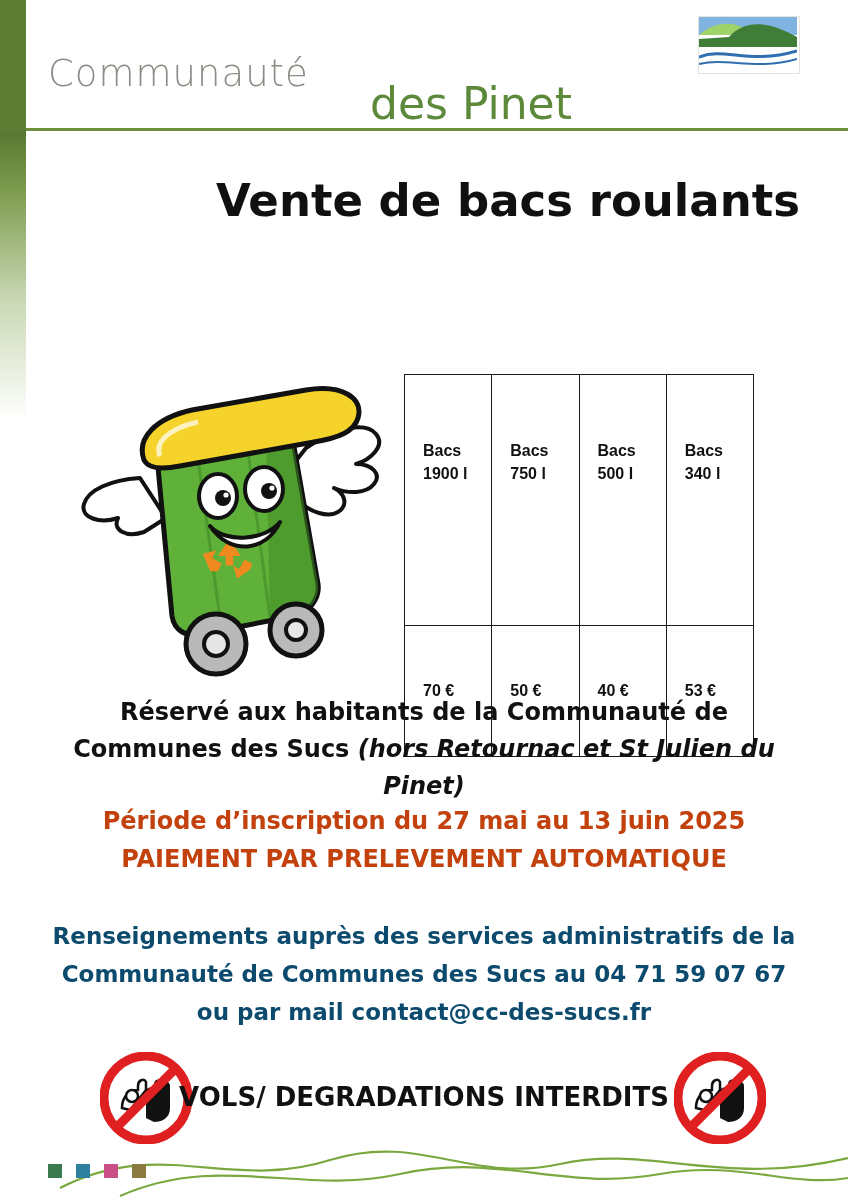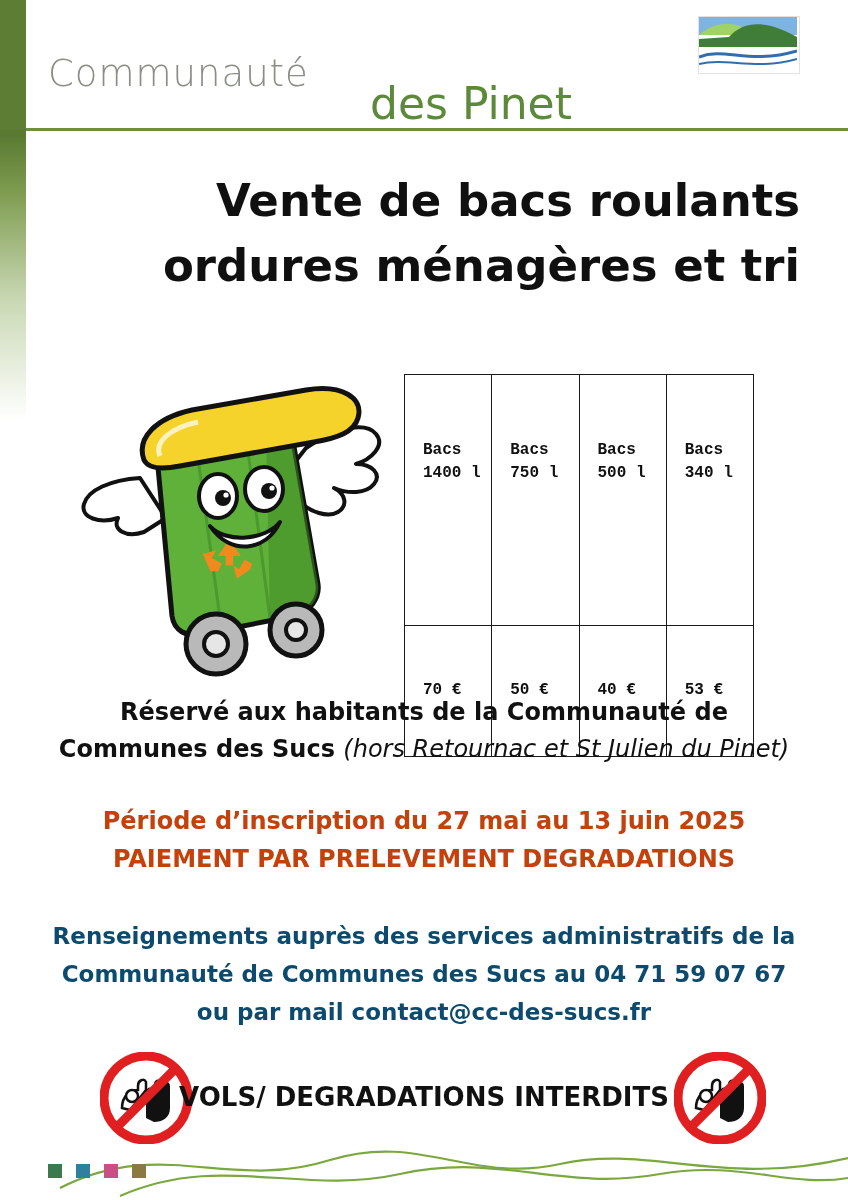--- a/index.html
+++ b/index.html
@@ -134,21 +134,21 @@
     table-layout: fixed;
   }
   .price-table td {
     border: 1.5px solid #1a1a1a;
     height: 88px;
     vertical-align: middle;
     padding: 6px 0 6px 18px;
     font-size: 16px;
     font-weight: bold;
     color: #111111;
-    font-family: Liberation Mono, monospace;
+    font-family: Liberation Sans, sans-serif;
     line-height: 1.45;
   }
   .price-table tr.row-head td { height: 180px; vertical-align: top; padding-top: 64px; }
   .price-table tr.row-price td { height: 118px; }
 
   
   .para {
     position: absolute;
     width: 760px;
     left: 44px;
@@ -157,21 +157,21 @@
   }
   .reserve {
     top: 694px;
     font-size: 24px;
     font-weight: bold;
     color: #111111;
     line-height: 1.55;
   }
   .reserve .ital {
     font-style: italic;
-    font-weight: normal;
+    font-weight: bold;
   }
   .period {
     top: 802px;
     font-size: 24px;
     font-weight: bold;
     color: #c2410c;
     line-height: 1.6;
   }
   .period .line2 {
     font-weight: bold;
@@ -255,21 +255,20 @@
       <path d="M0 40 C26 30, 50 48, 98 34" stroke="#2f6fb0" stroke-width="3" fill="none"></path>
       <path d="M0 47 C28 40, 56 54, 98 42" stroke="#2f6fb0" stroke-width="2" fill="none"></path>
     </svg>
   </div>
 
   <div class="header-rule"></div>
 </div>
 
 <div class="title">
   <div>Vente de bacs roulants</div>
-  <div>ordures ménagères et tri</div>
 </div>
 
 <div class="mascot">
   <svg width="330" height="312" viewBox="0 0 330 312" xmlns="http://www.w3.org/2000/svg">
 
     <path d="M70 110 C40 112, 18 122, 14 136 C10 150, 30 156, 48 150 C42 162, 56 170, 74 164 L96 150 Z" fill="#ffffff" stroke="#111111" stroke-width="4" stroke-linejoin="round"></path>
 
     <path d="M236 80 C268 58, 296 54, 306 66 C316 78, 300 92, 286 96
              C302 96, 312 106, 304 116 C296 126, 278 126, 264 120
              C276 126, 278 138, 268 144 C258 150, 240 144, 230 134 L214 108 Z" fill="#ffffff" stroke="#111111" stroke-width="4" stroke-linejoin="round"></path>
@@ -304,21 +303,21 @@
     <ellipse cx="226" cy="262" rx="26" ry="26" fill="#b9b9b9" stroke="#111111" stroke-width="5"></ellipse>
     <ellipse cx="226" cy="262" rx="10" ry="10" fill="#e6e6e6" stroke="#111111" stroke-width="4"></ellipse>
   </svg>
 </div>
 
 <table class="price-table">
   <tbody>
       <tr class="row-head">
     <td>
       <span>Bacs</span><br>
-      <span>1400 l</span>
+      <span>1900 l</span>
     </td>
     <td>
       <span>Bacs</span><br>
       <span>750 l</span>
     </td>
     <td>
       <span>Bacs</span><br>
       <span>500 l</span>
     </td>
     <td>
@@ -334,21 +333,21 @@
   </tr>
 </tbody>
   </table>
 
 <div class="para reserve">
   <span>Réservé aux habitants de la Communauté de Communes des Sucs </span><span class="ital">(hors Retournac et St Julien du Pinet)</span>
 </div>
 
 <div class="para period">
   <div>Période d’inscription du 27 mai au 13 juin 2025</div>
-  <div class="line2">PAIEMENT PAR PRELEVEMENT DEGRADATIONS</div>
+  <div class="line2">PAIEMENT PAR PRELEVEMENT AUTOMATIQUE</div>
 </div>
 
 <div class="para contact">Renseignements auprès des services administratifs de la Communauté de Communes des Sucs au 04 71 59 07 67 ou par mail contact@cc-des-sucs.fr</div>
 
 <div class="warning-row">
   <div class="no-sign left">
     <svg width="92" height="92" viewBox="0 0 92 92" xmlns="http://www.w3.org/2000/svg">
       <circle cx="46" cy="46" r="42" fill="#ffffff" stroke="#e02020" stroke-width="9"></circle>
       <g>
         <path d="M22 56 C22 44, 30 38, 38 38 L38 34 C38 28, 44 26, 46 30 L46 38 L30 58 Z" fill="#ffffff" stroke="#111111" stroke-width="2.5"></path>

